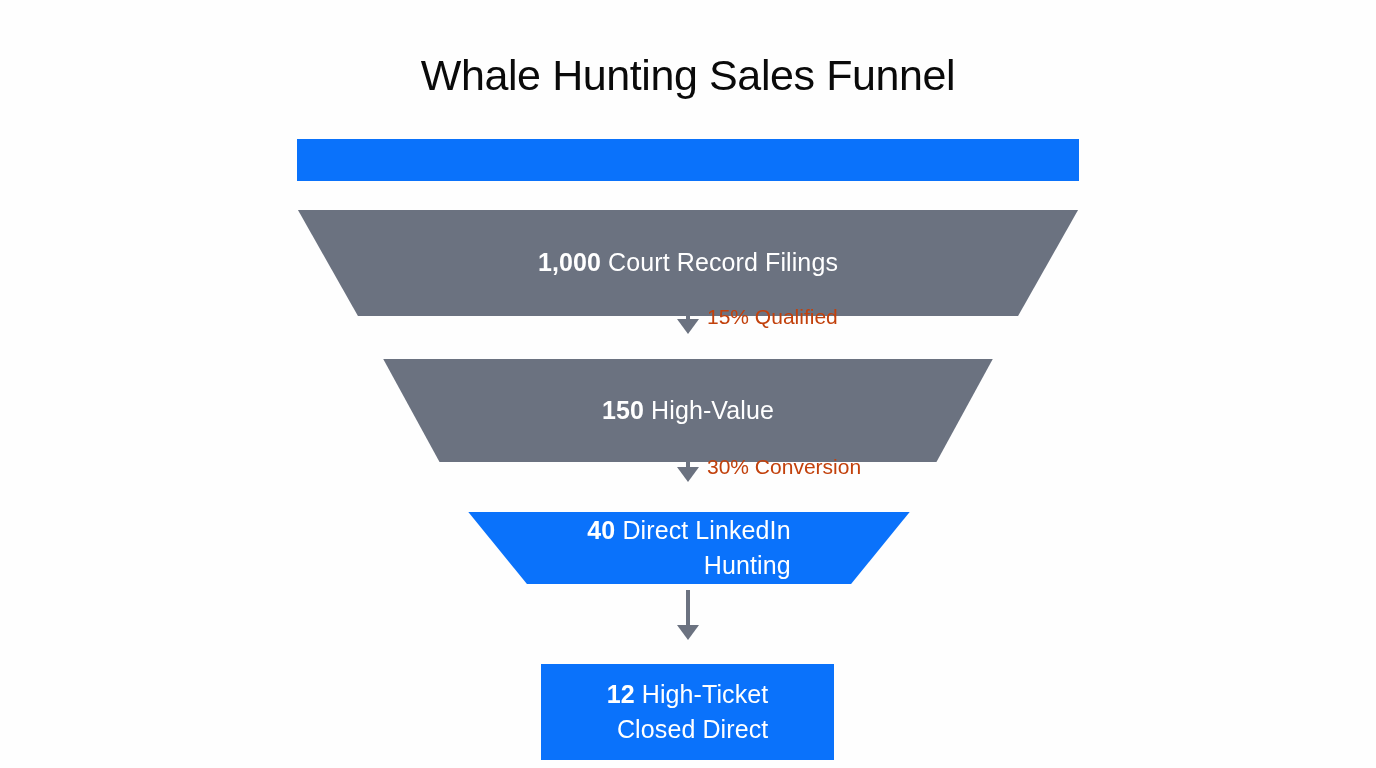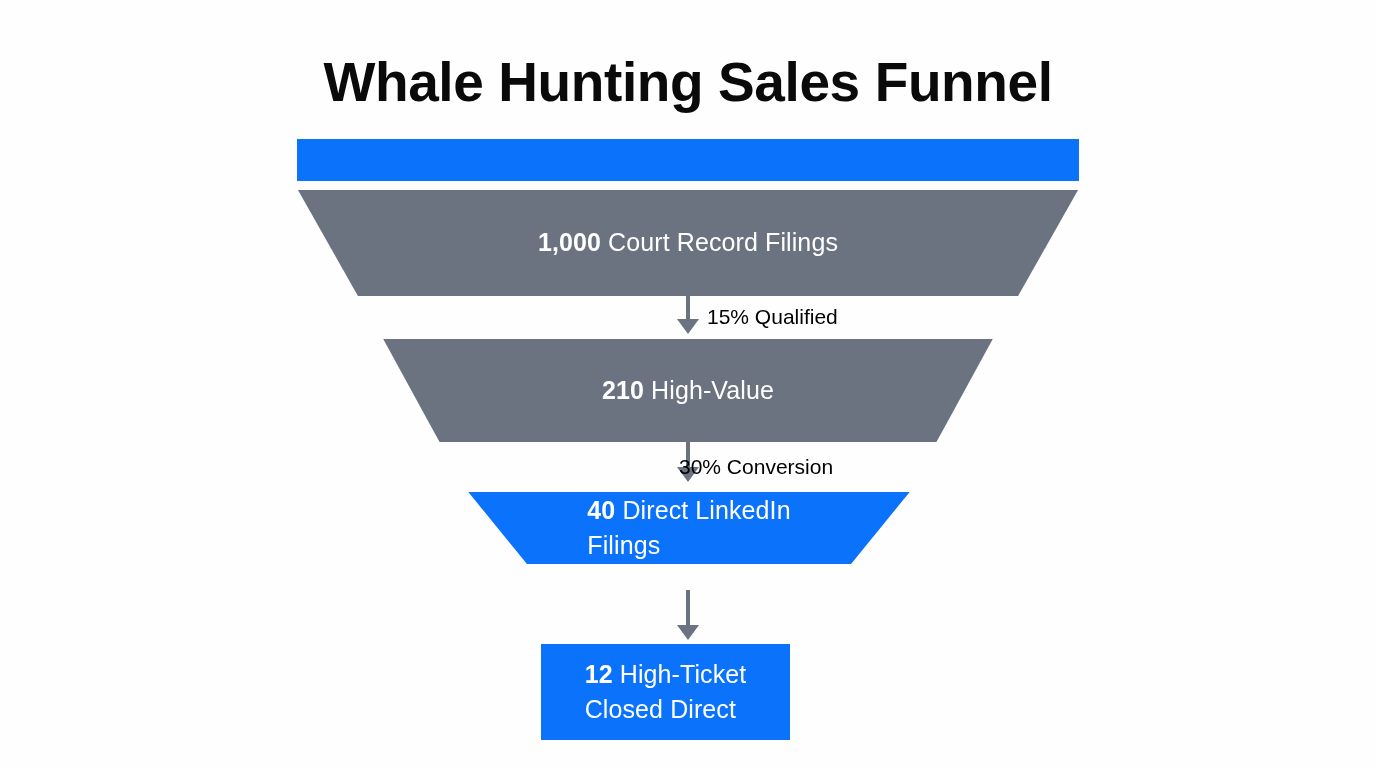--- a/index.html
+++ b/index.html
@@ -20,22 +20,22 @@
     background: #fefefe;
   }
 
   
   #page-title {
     position: absolute;
     left: 0;
     top: 50px;
     width: 1376px;
     text-align: center;
-    font-size: 55px;
-    font-weight: bold;
+    font-size: 43px;
+    font-weight: normal;
     letter-spacing: -0.4px;
     color: #0a0a0a;
     line-height: 1.18;
     white-space: nowrap;
   }
 
   
   .funnel-cap {
     position: absolute;
     left: 297px;
@@ -43,23 +43,24 @@
     width: 782px;
     height: 42px;
     background: #0a72fb;
   }
 
   .stage {
     position: absolute;
     display: flex;
     align-items: center;
     justify-content: center;
-    text-align: left;
+    text-align: right;
     color: #ffffff;
     box-sizing: border-box;
+    margin-top: 20px;
   }
   .stage-text {
     position: relative;
     z-index: 2;
     font-size: 25px;
     font-weight: normal;
     line-height: 1.42;
     color: #ffffff;
     padding: 0 18px;
     letter-spacing: 0.1px;
@@ -92,21 +93,21 @@
     top: 492px;
     width: 444px;
     height: 72px;
     background: #0a72fb;
     clip-path: polygon(0.3% 0%, 99.7% 0%, 86.5% 100%, 13.5% 100%);
   }
   
   #stage-4 {
     left: 541px;
     top: 644px;
-    width: 249px;
+    width: 293px;
     height: 96px;
     background: #0a72fb;
   }
 
   
   .connector {
     position: absolute;
     width: 4px;
     background: #6b7280;
   }
@@ -121,27 +122,27 @@
   #connector-1 { left: 686px; top: 292px; height: 32px; }
   #arrowhead-1 { left: 677px; top: 319px; }
   #connector-2 { left: 686px; top: 440px; height: 32px; }
   #arrowhead-2 { left: 677px; top: 467px; }
   #connector-3 { left: 686px; top: 590px; height: 40px; }
   #arrowhead-3 { left: 677px; top: 625px; }
 
   .connector-label {
     position: absolute;
     font-size: 21px;
-    color: #000000;
+    color: #c2410c;
     white-space: nowrap;
     line-height: 1;
     text-align: center;
   }
   #connector-label-1 { left: 707px; top: 306px; }
-  #connector-label-2 { left: 679px; top: 456px; }
+  #connector-label-2 { left: 707px; top: 456px; }
 </style>
 </head>
 <body>
 
 <div id="canvas">
 
   <div id="page-title">Whale Hunting Sales Funnel</div>
 
   <div class="funnel-cap"></div>
 
@@ -150,32 +151,32 @@
       <b>1,000</b><span> Court Record Filings</span>
     </div>
   </div>
 
   <div class="connector" id="connector-1"></div>
   <div class="arrowhead" id="arrowhead-1"></div>
   <div class="connector-label" id="connector-label-1">15% Qualified</div>
 
   <div class="stage" id="stage-2">
     <div class="stage-text">
-      <b>210</b><span> High-Value</span><br>
+      <b>150</b><span> High-Value</span><br>
     </div>
   </div>
 
   <div class="connector" id="connector-2"></div>
   <div class="arrowhead" id="arrowhead-2"></div>
   <div class="connector-label" id="connector-label-2">30% Conversion</div>
 
   <div class="stage" id="stage-3">
     <div class="stage-text">
       <b>40</b><span> Direct LinkedIn</span><br>
-      <span>Filings</span>
+      <span>Hunting</span>
     </div>
   </div>
 
   <div class="connector" id="connector-3"></div>
   <div class="arrowhead" id="arrowhead-3"></div>
 
   <div class="stage" id="stage-4">
     <div class="stage-text">
       <b>12</b><span> High-Ticket</span><br>
       <span>Closed Direct</span>

